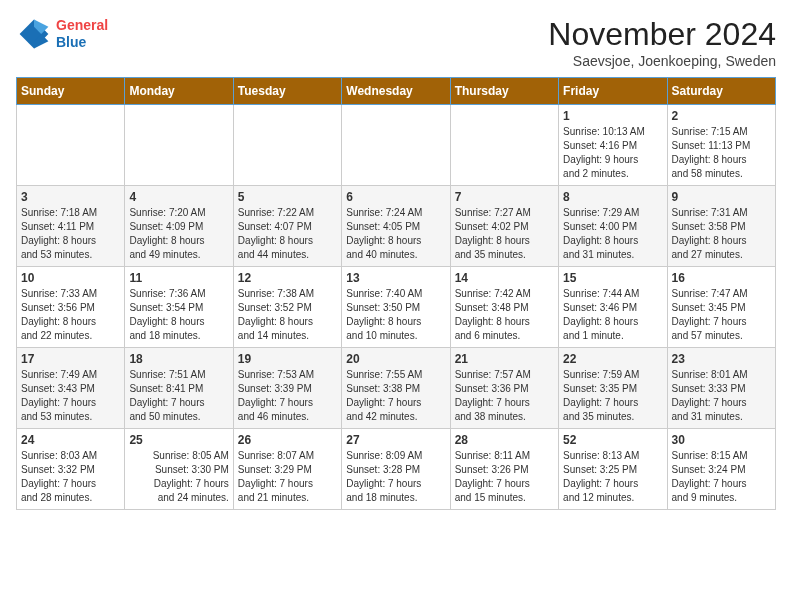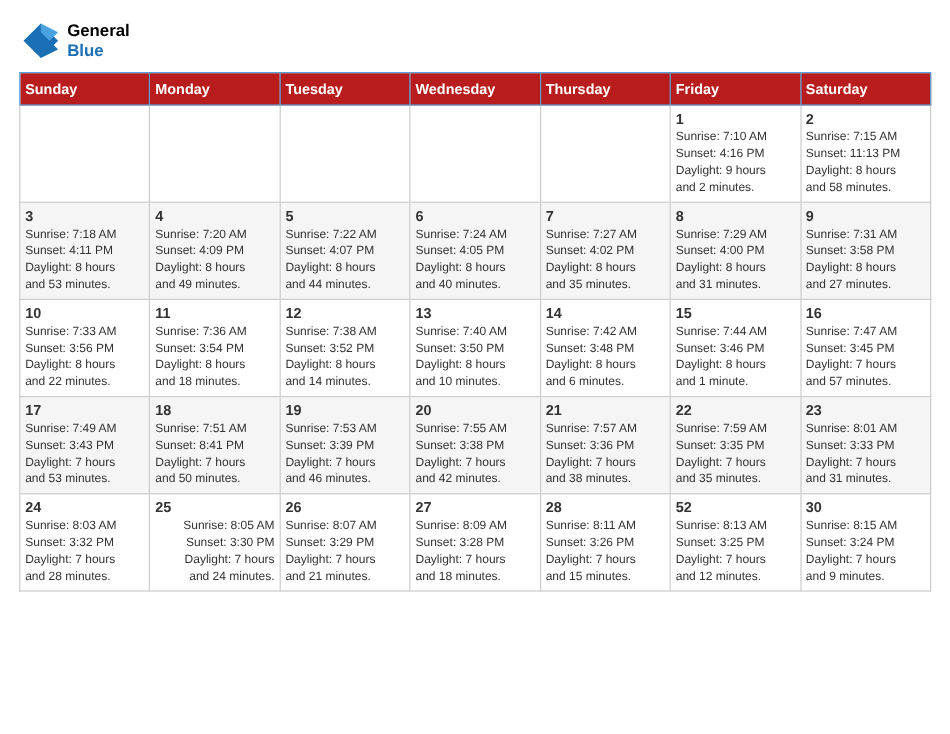--- a/index.html
+++ b/index.html
@@ -18,21 +18,21 @@
     }
     .logo {
       display: flex;
       align-items: center;
       gap: 4px;
     }
     .logo-text {
       font-size: 14px;
       line-height: 1.2;
     }
-    .logo-text .general { color: #000000; font-weight: bold; }
+    .logo-text .general { color: #ef4444; font-weight: bold; }
     .logo-text .blue { color: #1a6fb5; font-weight: bold; }
     .logo-icon {
       width: 36px;
       height: 36px;
     }
     .title-area {
       text-align: right;
     }
     .month-title {
       font-size: 32px;
@@ -42,21 +42,21 @@
     .location {
       font-size: 14px;
       color: #444;
     }
     .calendar {
       width: 100%;
       border-collapse: collapse;
       table-layout: fixed;
     }
     .calendar th {
-      background: #b91c1c;
+      background: #a16207;
       color: #fff;
       font-size: 12px;
       font-weight: bold;
       padding: 6px 4px;
       text-align: left;
       border: 1px solid #5a9fd4;
     }
     .calendar td {
       border: 1px solid #ccc;
       vertical-align: top;
@@ -92,20 +92,24 @@
     <svg class="logo-icon" viewBox="0 0 40 40">
       <polygon points="20,4 36,20 20,36 4,20" fill="#1a6fb5"></polygon>
       <polygon points="20,4 36,12 28,20 20,12" fill="#4aa3e0"></polygon>
       <polygon points="28,20 36,28 20,36 20,28" fill="#1a6fb5"></polygon>
     </svg>
     <div class="logo-text">
       <div><span class="general">General</span></div>
       <div><span class="blue">Blue</span></div>
     </div>
   </div>
+  <div class="title-area">
+    <div class="month-title">November 2024</div>
+    <div class="location">Saevsjoe, Joenkoeping, Sweden</div>
+  </div>
 </div>
 
 <table class="calendar">
   <thead>
     <tr>
     <th>Sunday</th>
         <th>Monday</th>
         <th>Tuesday</th>
         <th>Wednesday</th>
         <th>Thursday</th>
@@ -115,21 +119,21 @@
   </thead>
   <tbody id="calendar-body">
   <tr>
         <td class="empty-cell"></td>
         <td class="empty-cell"></td>
         <td class="empty-cell"></td>
         <td class="empty-cell"></td>
         <td class="empty-cell"></td>
         <td>
           <span class="day-number">1</span>
-          <div class="day-info" style="white-space: pre-line;">Sunrise: 7:10 AM
+          <div class="day-info" style="white-space: pre-line;">Sunrise: 10:13 AM
 Sunset: 4:16 PM
 Daylight: 9 hours
 and 2 minutes.</div>
         </td>
         <td>
           <span class="day-number">2</span>
           <div class="day-info" style="white-space: pre-line;">Sunrise: 7:15 AM
 Sunset: 11:13 PM
 Daylight: 8 hours
 and 58 minutes.</div>

